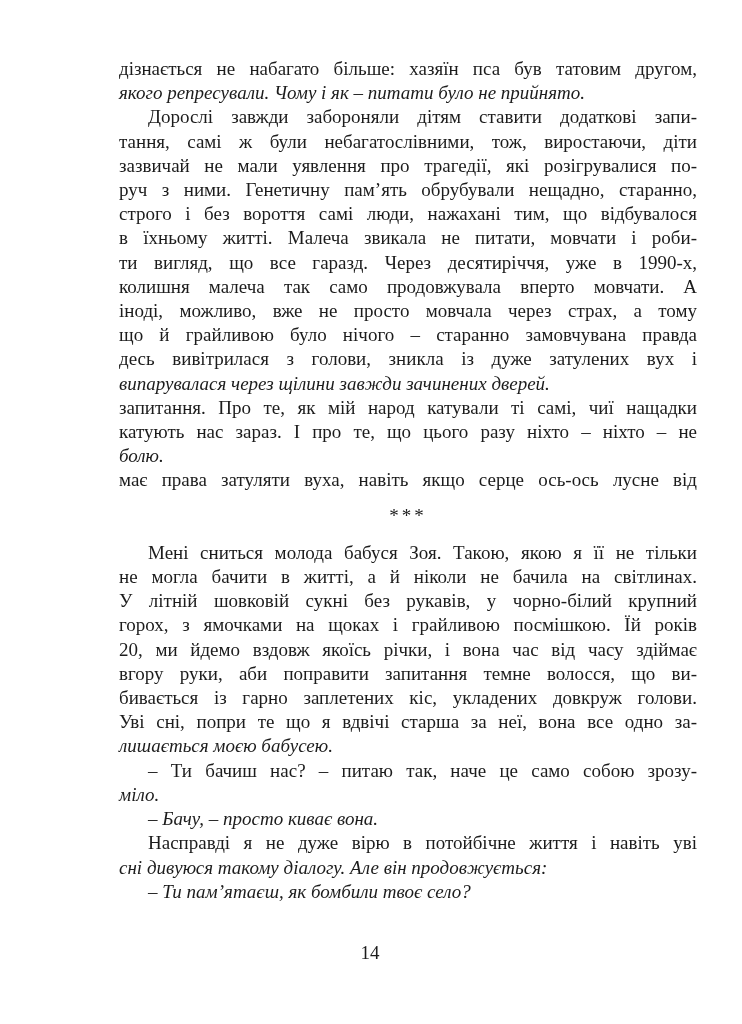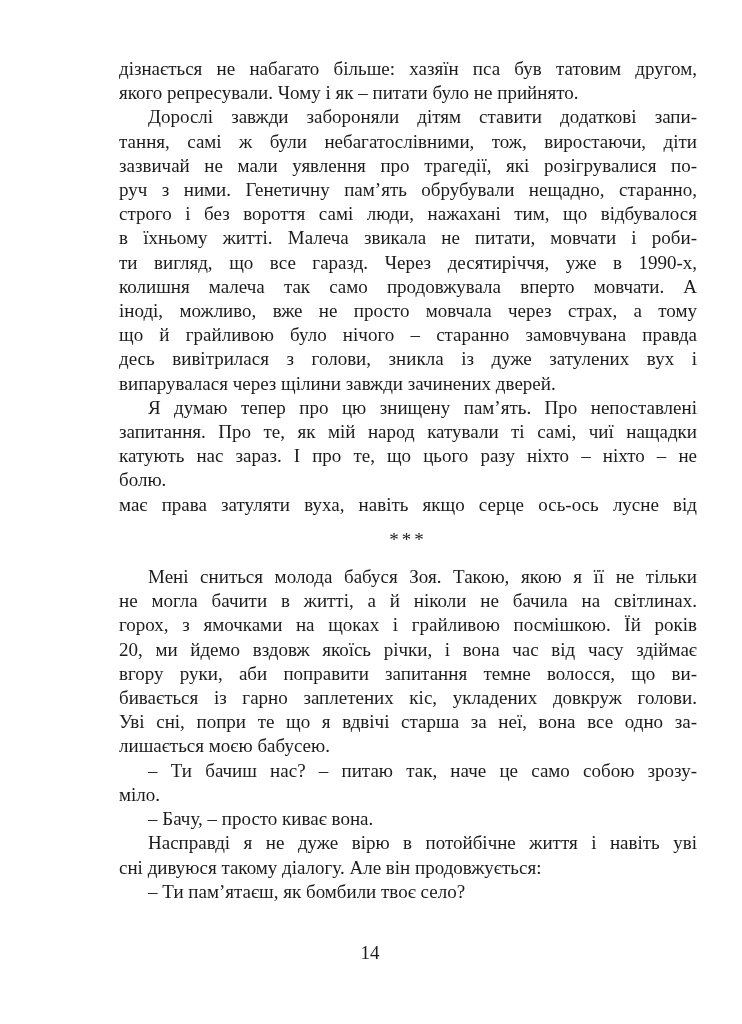--- a/index.html
+++ b/index.html
@@ -29,20 +29,21 @@
     margin: 0;
   }
   .line {
     text-align: justify;
     text-align-last: justify;
     white-space: normal;
   }
   .line.last {
     text-align: center;
     text-align-last: left;
+    font-style: italic;
   }
   .line.indented {
     text-indent: 29px;
   }
   .separator {
     text-align: center;
     text-align-last: center;
     letter-spacing: 3px;
     margin: 11px 0 13px 0;
     font-size: 19px;
@@ -74,30 +75,30 @@
         <div class="line">строго і без вороття самі люди, нажахані тим, що відбувалося</div>
         <div class="line">в їхньому житті. Малеча звикала не питати, мовчати і роби-</div>
         <div class="line">ти вигляд, що все гаразд. Через десятиріччя, уже в 1990-х,</div>
         <div class="line">колишня малеча так само продовжувала вперто мовчати. А</div>
         <div class="line">іноді, можливо, вже не просто мовчала через страх, а тому</div>
         <div class="line">що й грайливою було нічого – старанно замовчувана правда</div>
         <div class="line">десь вивітрилася з голови, зникла із дуже затулених вух і</div>
         <div class="line last">випарувалася через щілини завжди зачинених дверей.</div>
       </div>
       <div class="paragraph">
-        <div class="line indented">Я думаю тепер про цю знищену пам’ять. Про непоставлені</div>
         <div class="line">запитання. Про те, як мій народ катували ті самі, чиї нащадки</div>
         <div class="line">катують нас зараз. І про те, що цього разу ніхто – ніхто – не</div>
         <div class="line last">болю.</div>
         <div class="line">має права затуляти вуха, навіть якщо серце ось-ось лусне від</div>
       </div>
       <div class="separator">***</div>
       <div class="paragraph">
         <div class="line indented">Мені сниться молода бабуся Зоя. Такою, якою я її не тільки</div>
         <div class="line">не могла бачити в житті, а й ніколи не бачила на світлинах.</div>
+        <div class="line">У літній шовковій сукні без рукавів, у чорно-білий крупний</div>
         <div class="line">горох, з ямочками на щоках і грайливою посмішкою. Їй років</div>
         <div class="line">20, ми йдемо вздовж якоїсь річки, і вона час від часу здіймає</div>
         <div class="line">вгору руки, аби поправити запитання темне волосся, що ви-</div>
         <div class="line">бивається із гарно заплетених кіс, укладених довкруж голови.</div>
         <div class="line">Уві сні, попри те що я вдвічі старша за неї, вона все одно за-</div>
         <div class="line last">лишається моєю бабусею.</div>
       </div>
       <div class="paragraph">
         <div class="line indented">– Ти бачиш нас? – питаю так, наче це само собою зрозу-</div>
         <div class="line last">міло.</div>

